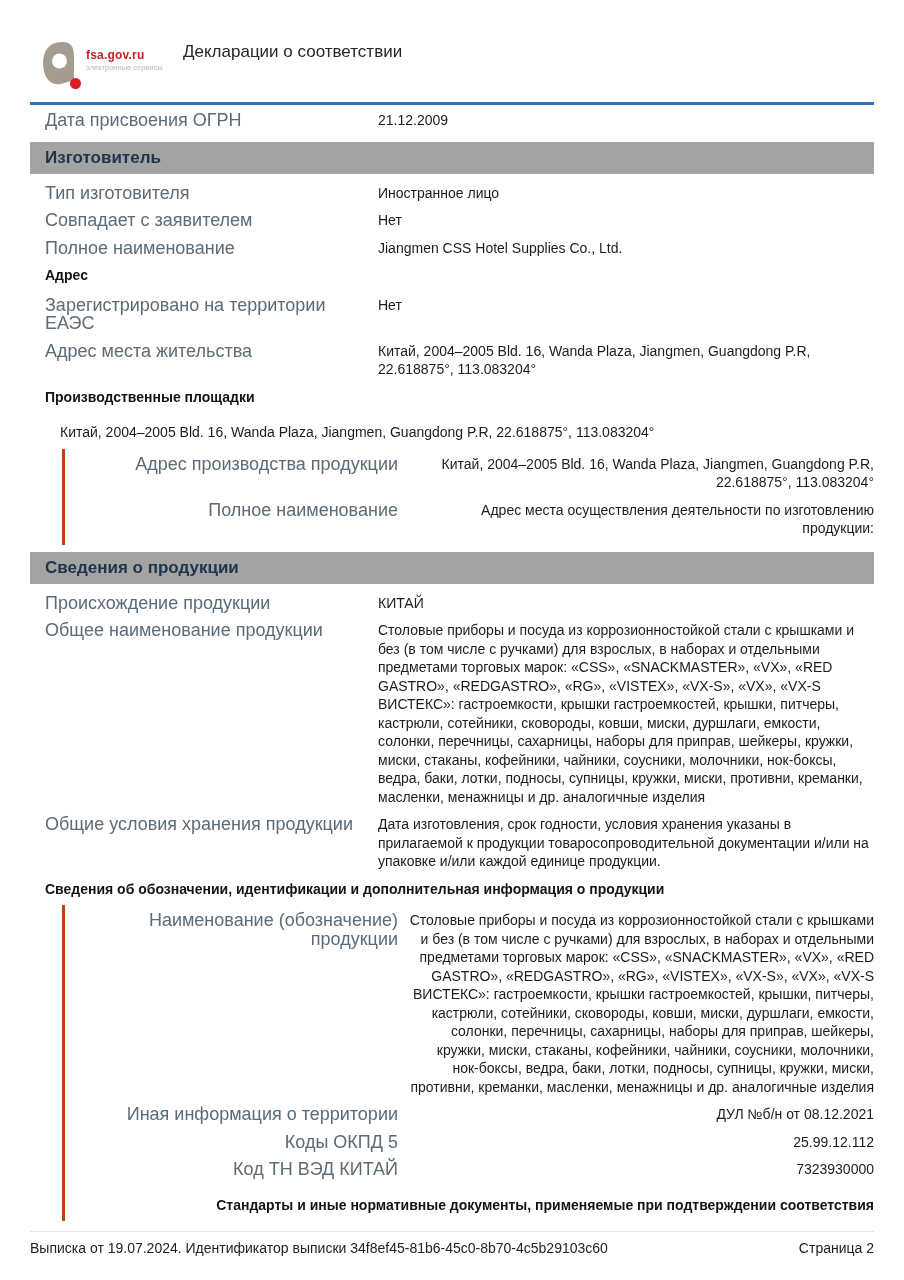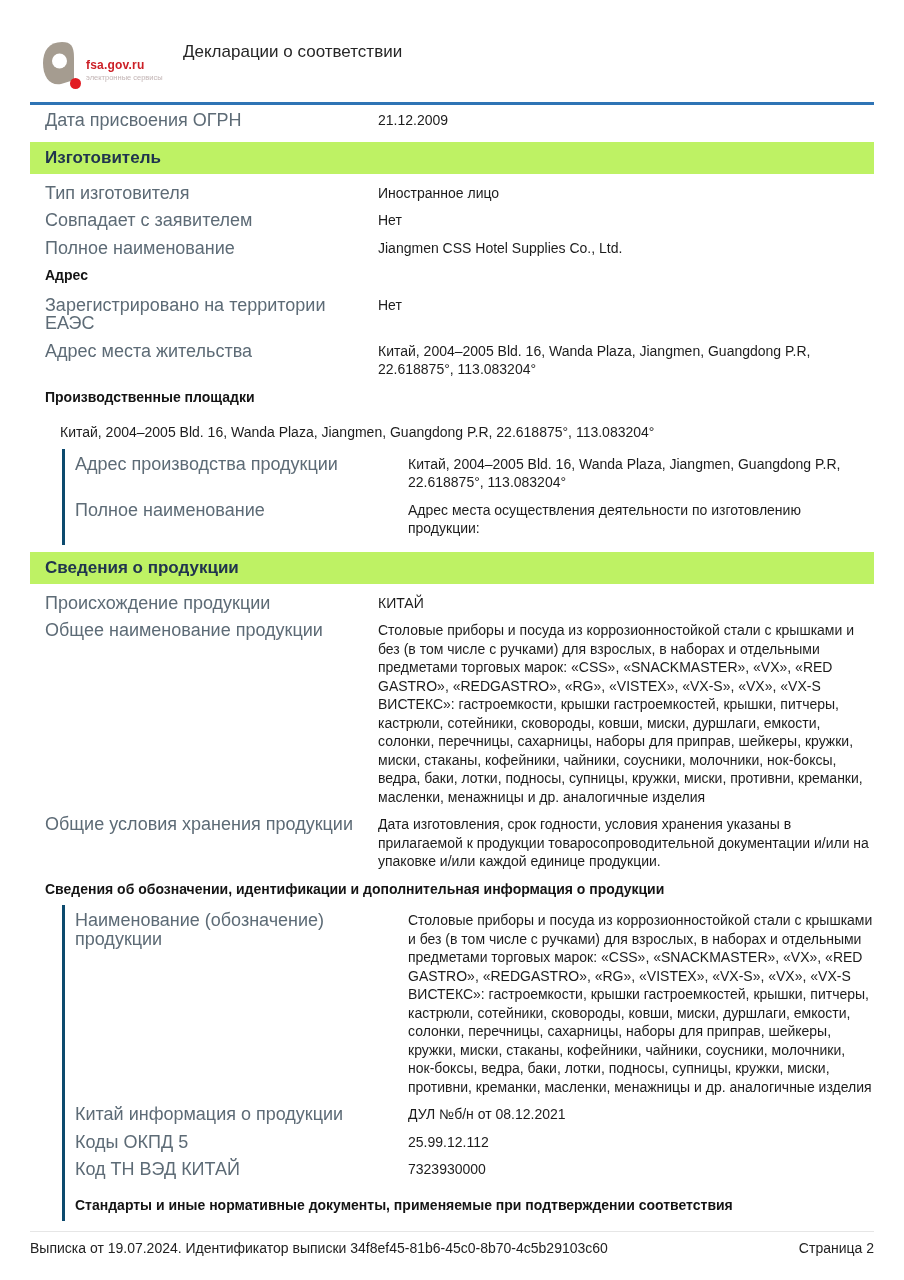--- a/index.html
+++ b/index.html
@@ -4,47 +4,47 @@
 <style>
   * { margin:0; padding:0; box-sizing:border-box; }
   html,body { width:904px; height:1280px; background:#ffffff; overflow:hidden;
               font-family:"Liberation Sans", sans-serif; color:#1c1c1c; }
   .page { position:relative; width:904px; height:1280px; padding:40px 30px 0 30px; }
 
   
   .header { display:flex; align-items:flex-start; height:56px; margin-bottom:6px; padding-left:10px; }
   .logo-wrap { width:133px; flex:none; display:flex; align-items:flex-start; }
   .logo-mark { width:42px; height:50px; flex:none; }
-  .logo-text { margin-left:4px; margin-top:18px; }
+  .logo-text { margin-left:4px; margin-top:8px; }
   .brand { color:#cc2027; font-weight:bold; font-size:12px; letter-spacing:0.2px; }
   .brand-caption { color:#c2b4b4; font-size:7.5px; margin-top:1px; }
   .doc-title { font-size:17px; font-weight:normal; color:#262626; margin-left:10px; margin-top:2px; }
 
   
   .top-rule { height:3px; background:#2f74b5; }
 
   
   .fields { margin-top:2px; }
   .field-row { display:flex; padding:4px 0 5px 15px; }
   .field-label { width:333px; flex:none; color:#5d6b76; font-size:18px; line-height:18.5px; padding-right:10px; }
   .field-value { flex:1; color:#1c1c1c; font-size:14px; line-height:18.5px; }
 
   
-  .section-band { margin-top:7px; margin-bottom:6px; height:32px; background:#bef264;
+  .section-band { margin-top:7px; margin-bottom:6px; height:32px; background:#a3a3a3;
                   display:flex; align-items:center; padding-left:15px; }
   .section-band span { font-size:17px; font-weight:bold; color:#20344e; }
 
   
   .subheading { padding:4px 0 5px 15px; font-size:14px; font-weight:bold; color:#141414; line-height:18.5px; }
 
   
   .plain-line { margin-top:8px; padding:4px 0 5px 30px; font-size:14px; line-height:18.5px; color:#1c1c1c; }
 
   
-  .indent-block { margin:2px 0 2px 32px; border-left:3px solid #0c4a6e; padding:2px 0 2px 10px; }
+  .indent-block { margin:2px 0 2px 32px; border-left:3px solid #c2410c; padding:2px 0 2px 10px;text-align:right; }
   .indent-block .field-row { padding-left:0; }
   .indent-block .subheading { padding-left:0; margin-top:8px; }
 
   
   .footer { position:absolute; left:30px; right:30px; bottom:24px; display:flex;
             justify-content:space-between; align-items:flex-end; font-size:14px; color:#222;
             padding-top:8px; border-top:1px solid #e6e6e6; }
 </style>
 </head>
 <body>
@@ -132,21 +132,21 @@
           <div class="field-value">Дата изготовления, срок годности, условия хранения указаны в прилагаемой к продукции товаросопроводительной документации и/или на упаковке и/или каждой единице продукции.</div>
         </div>
       </div>
       <div class="subheading">Сведения об обозначении, идентификации и дополнительная информация о продукции</div>
       <div class="indent-block">
         <div class="field-row">
           <div class="field-label">Наименование (обозначение) продукции</div>
           <div class="field-value">Столовые приборы и посуда из коррозионностойкой стали с крышками и без (в том числе с ручками) для взрослых, в наборах и отдельными предметами торговых марок: «CSS», «SNACKMASTER», «VX», «RED GASTRO», «REDGASTRO», «RG», «VISTEX», «VX-S», «VX», «VX-S ВИСТЕКС»: гастроемкости, крышки гастроемкостей, крышки, питчеры, кастрюли, сотейники, сковороды, ковши, миски, дуршлаги, емкости, солонки, перечницы, сахарницы, наборы для приправ, шейкеры, кружки, миски, стаканы, кофейники, чайники, соусники, молочники, нок-боксы, ведра, баки, лотки, подносы, супницы, кружки, миски, противни, креманки, масленки, менажницы и др. аналогичные изделия</div>
         </div>
         <div class="field-row">
-          <div class="field-label">Китай информация о продукции</div>
+          <div class="field-label">Иная информация о территории</div>
           <div class="field-value">ДУЛ №б/н от 08.12.2021</div>
         </div>
         <div class="field-row">
           <div class="field-label">Коды ОКПД 5</div>
           <div class="field-value">25.99.12.112</div>
         </div>
         <div class="field-row">
           <div class="field-label">Код ТН ВЭД КИТАЙ</div>
           <div class="field-value">7323930000</div>
         </div>

